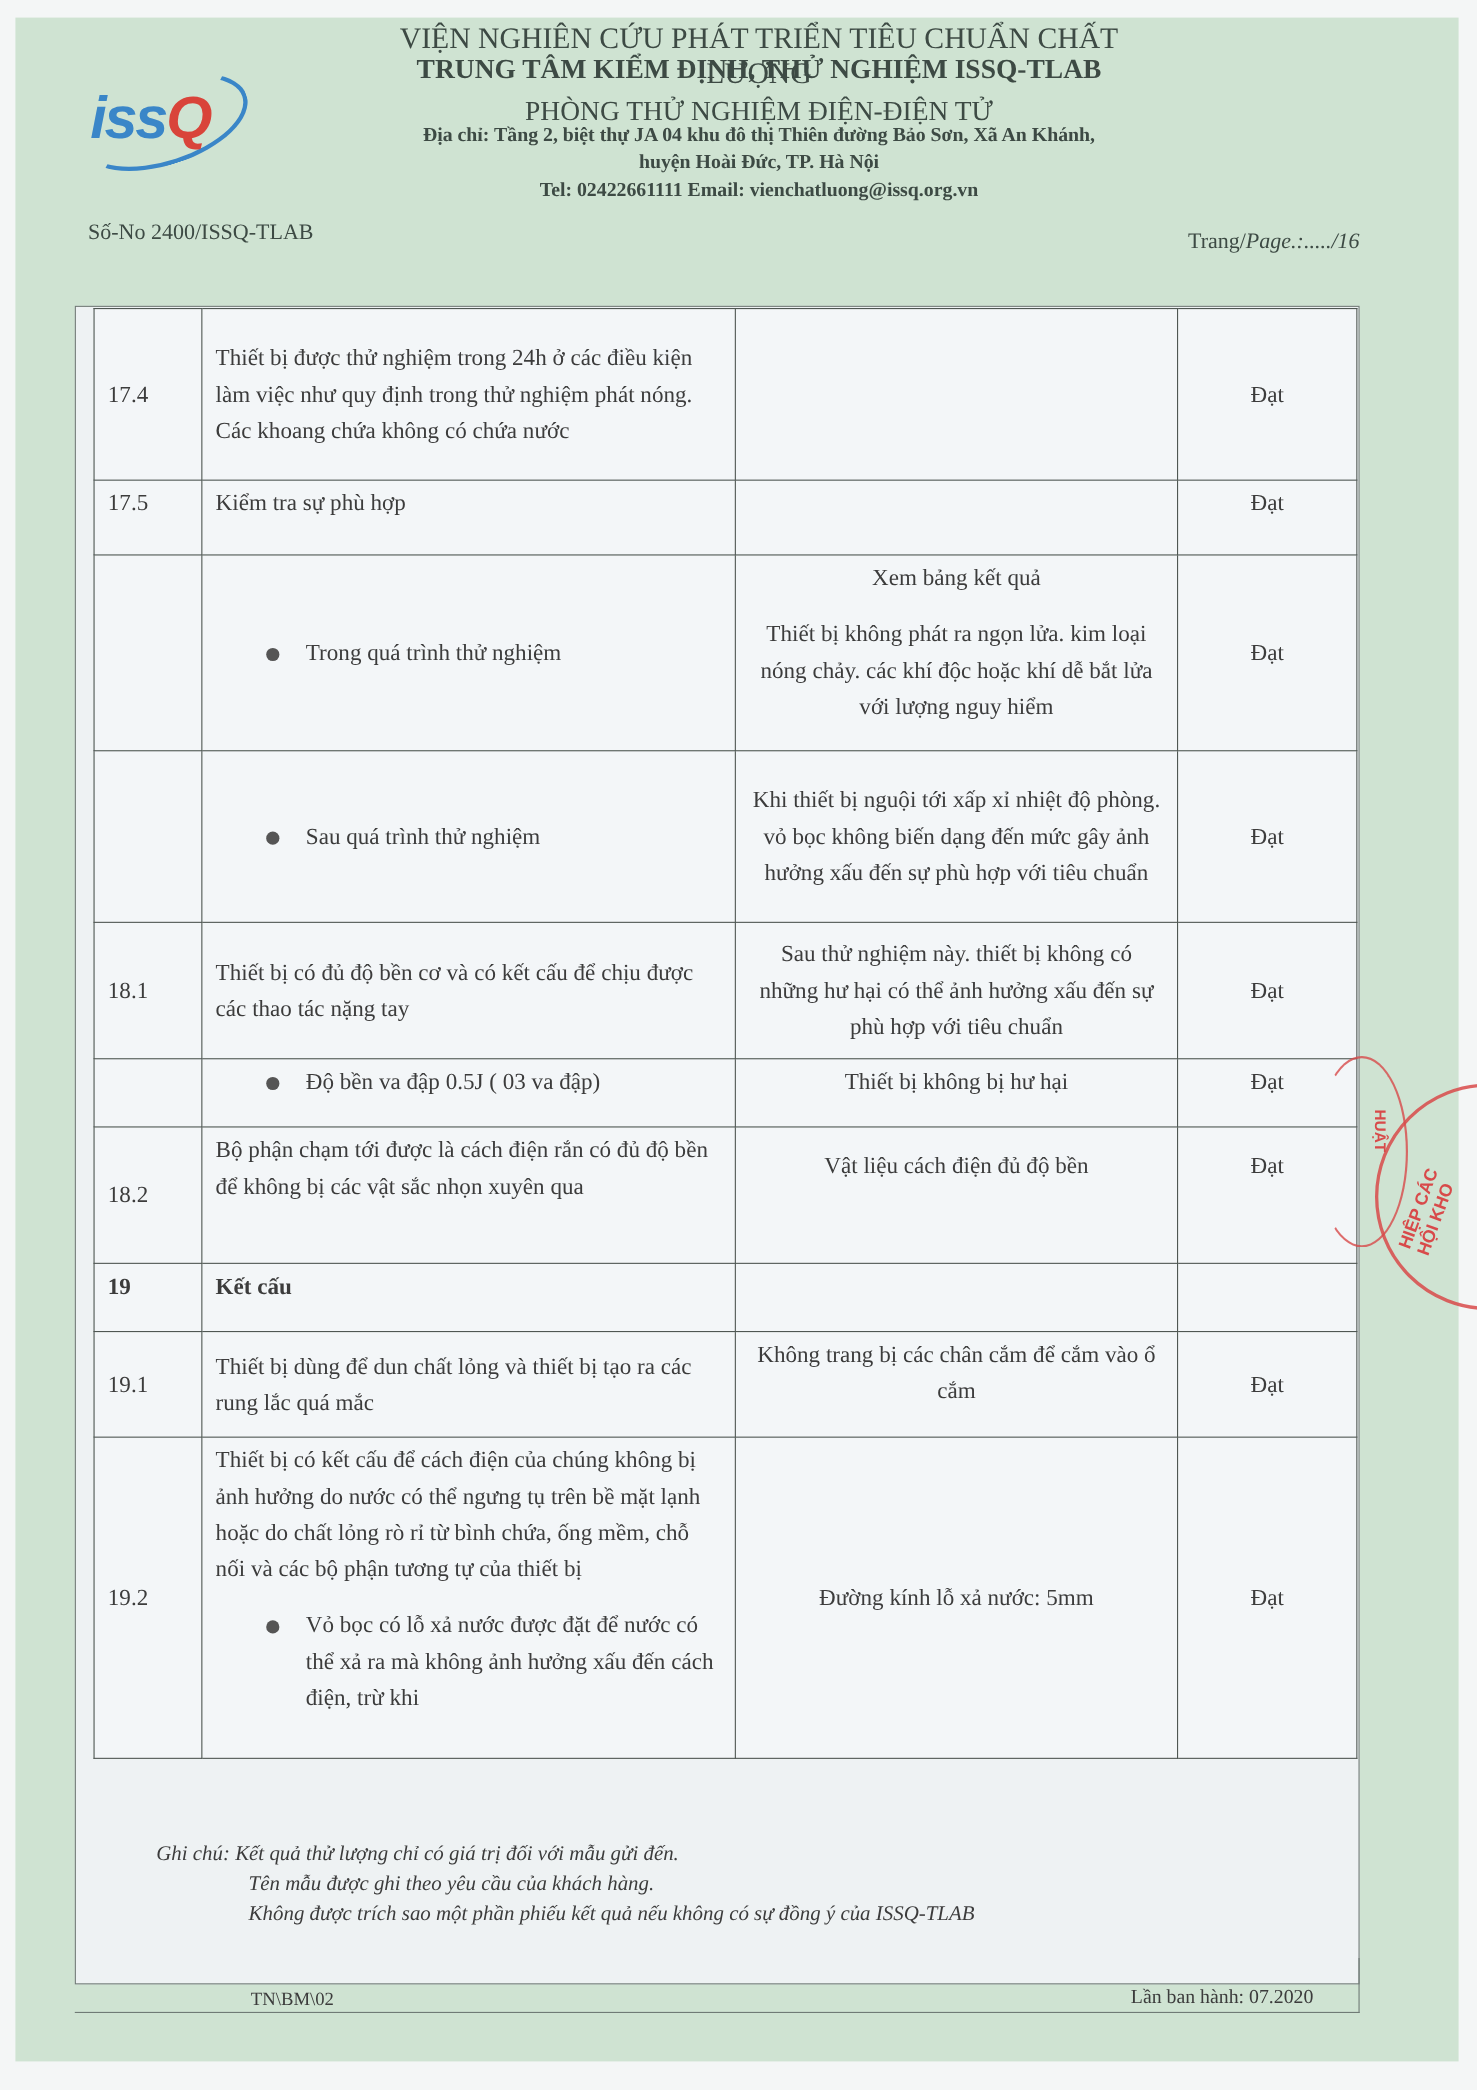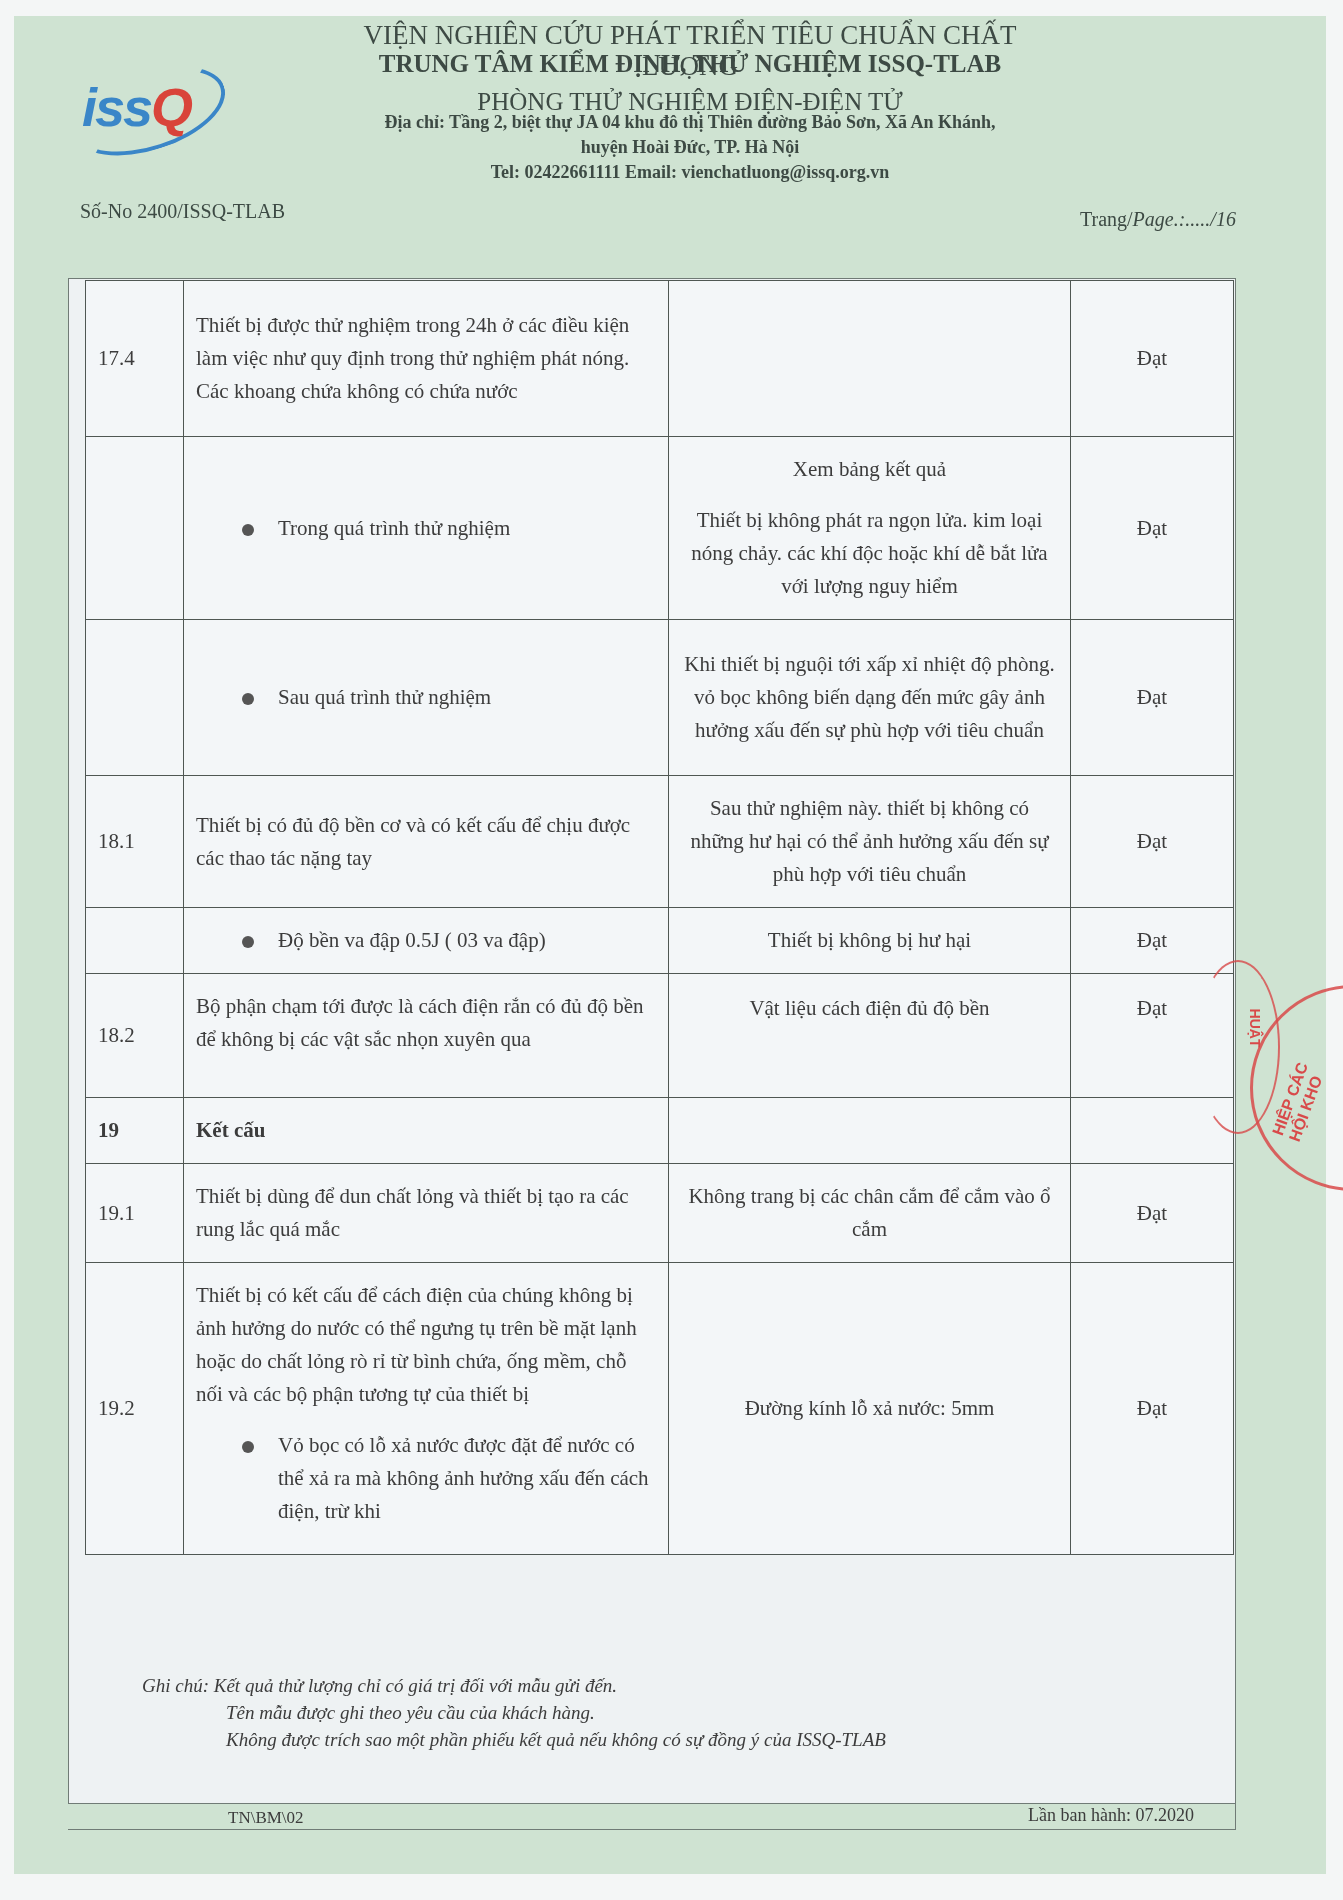--- a/index.html
+++ b/index.html
@@ -56,21 +56,21 @@
   
   .frame {
     position:absolute; left:68px; top:278px; width:1168px; height:1526px;
     background:#eef2f3; border:1.5px solid #707b76; box-sizing:border-box;
   }
   table.results {
     position:absolute; left:85px; top:280px; width:1148px; border-collapse:collapse;
     font-size:21px; color:#3c3c3c; table-layout:fixed;
   }
   table.results td {
-    border:1.8px solid #4f5753; vertical-align:middle; padding:16px 12px; line-height:33px;
+    border:1.8px solid #4f5753; vertical-align:middle; padding:4px 12px; line-height:33px;
     background:rgba(248,250,251,0.55);
   }
   td.num { width:85px; }
   td.desc { width:470px; }
   td.res { width:380px; text-align:center; }
   td.ver { width:80px; text-align:center; }
   .bold { font-weight:bold; }
   .bullet { display:flex; align-items:flex-start; }
   .bullet .dot { width:12px; height:12px; border-radius:50%; background:#555; margin:12px 24px 0 46px; flex:none; }
   .note { position:absolute; left:142px; top:1672px; font-style:italic; font-size:19px; color:#3c3c3c; line-height:27px; }
@@ -130,20 +130,26 @@
       <col style="width:402px">
       <col style="width:163px">
     </colgroup>
   <tbody>
       <tr style="height:156px">
     <td class="num">17.4</td>
     <td class="desc">Thiết bị được thử nghiệm trong 24h ở các điều kiện làm việc như quy định trong thử nghiệm phát nóng. Các khoang chứa không có chứa nước</td>
     <td class="res"></td>
     <td class="ver">Đạt</td>
   </tr>
+  <tr style="height:68px">
+    <td class="num" style="vertical-align:top">17.5</td>
+    <td class="desc" style="vertical-align:top">Kiểm tra sự phù hợp</td>
+    <td class="res"></td>
+    <td class="ver" style="vertical-align:top">Đạt</td>
+  </tr>
   <tr style="height:178px">
     <td class="num"></td>
     <td class="desc">
           <div class="bullet">
             <span class="dot"></span>
             <span>Trong quá trình thử nghiệm</span>
           </div>
         </td>
     <td class="res" style="vertical-align:top">
           <div style="margin-bottom:18px">Xem bảng kết quả</div>

